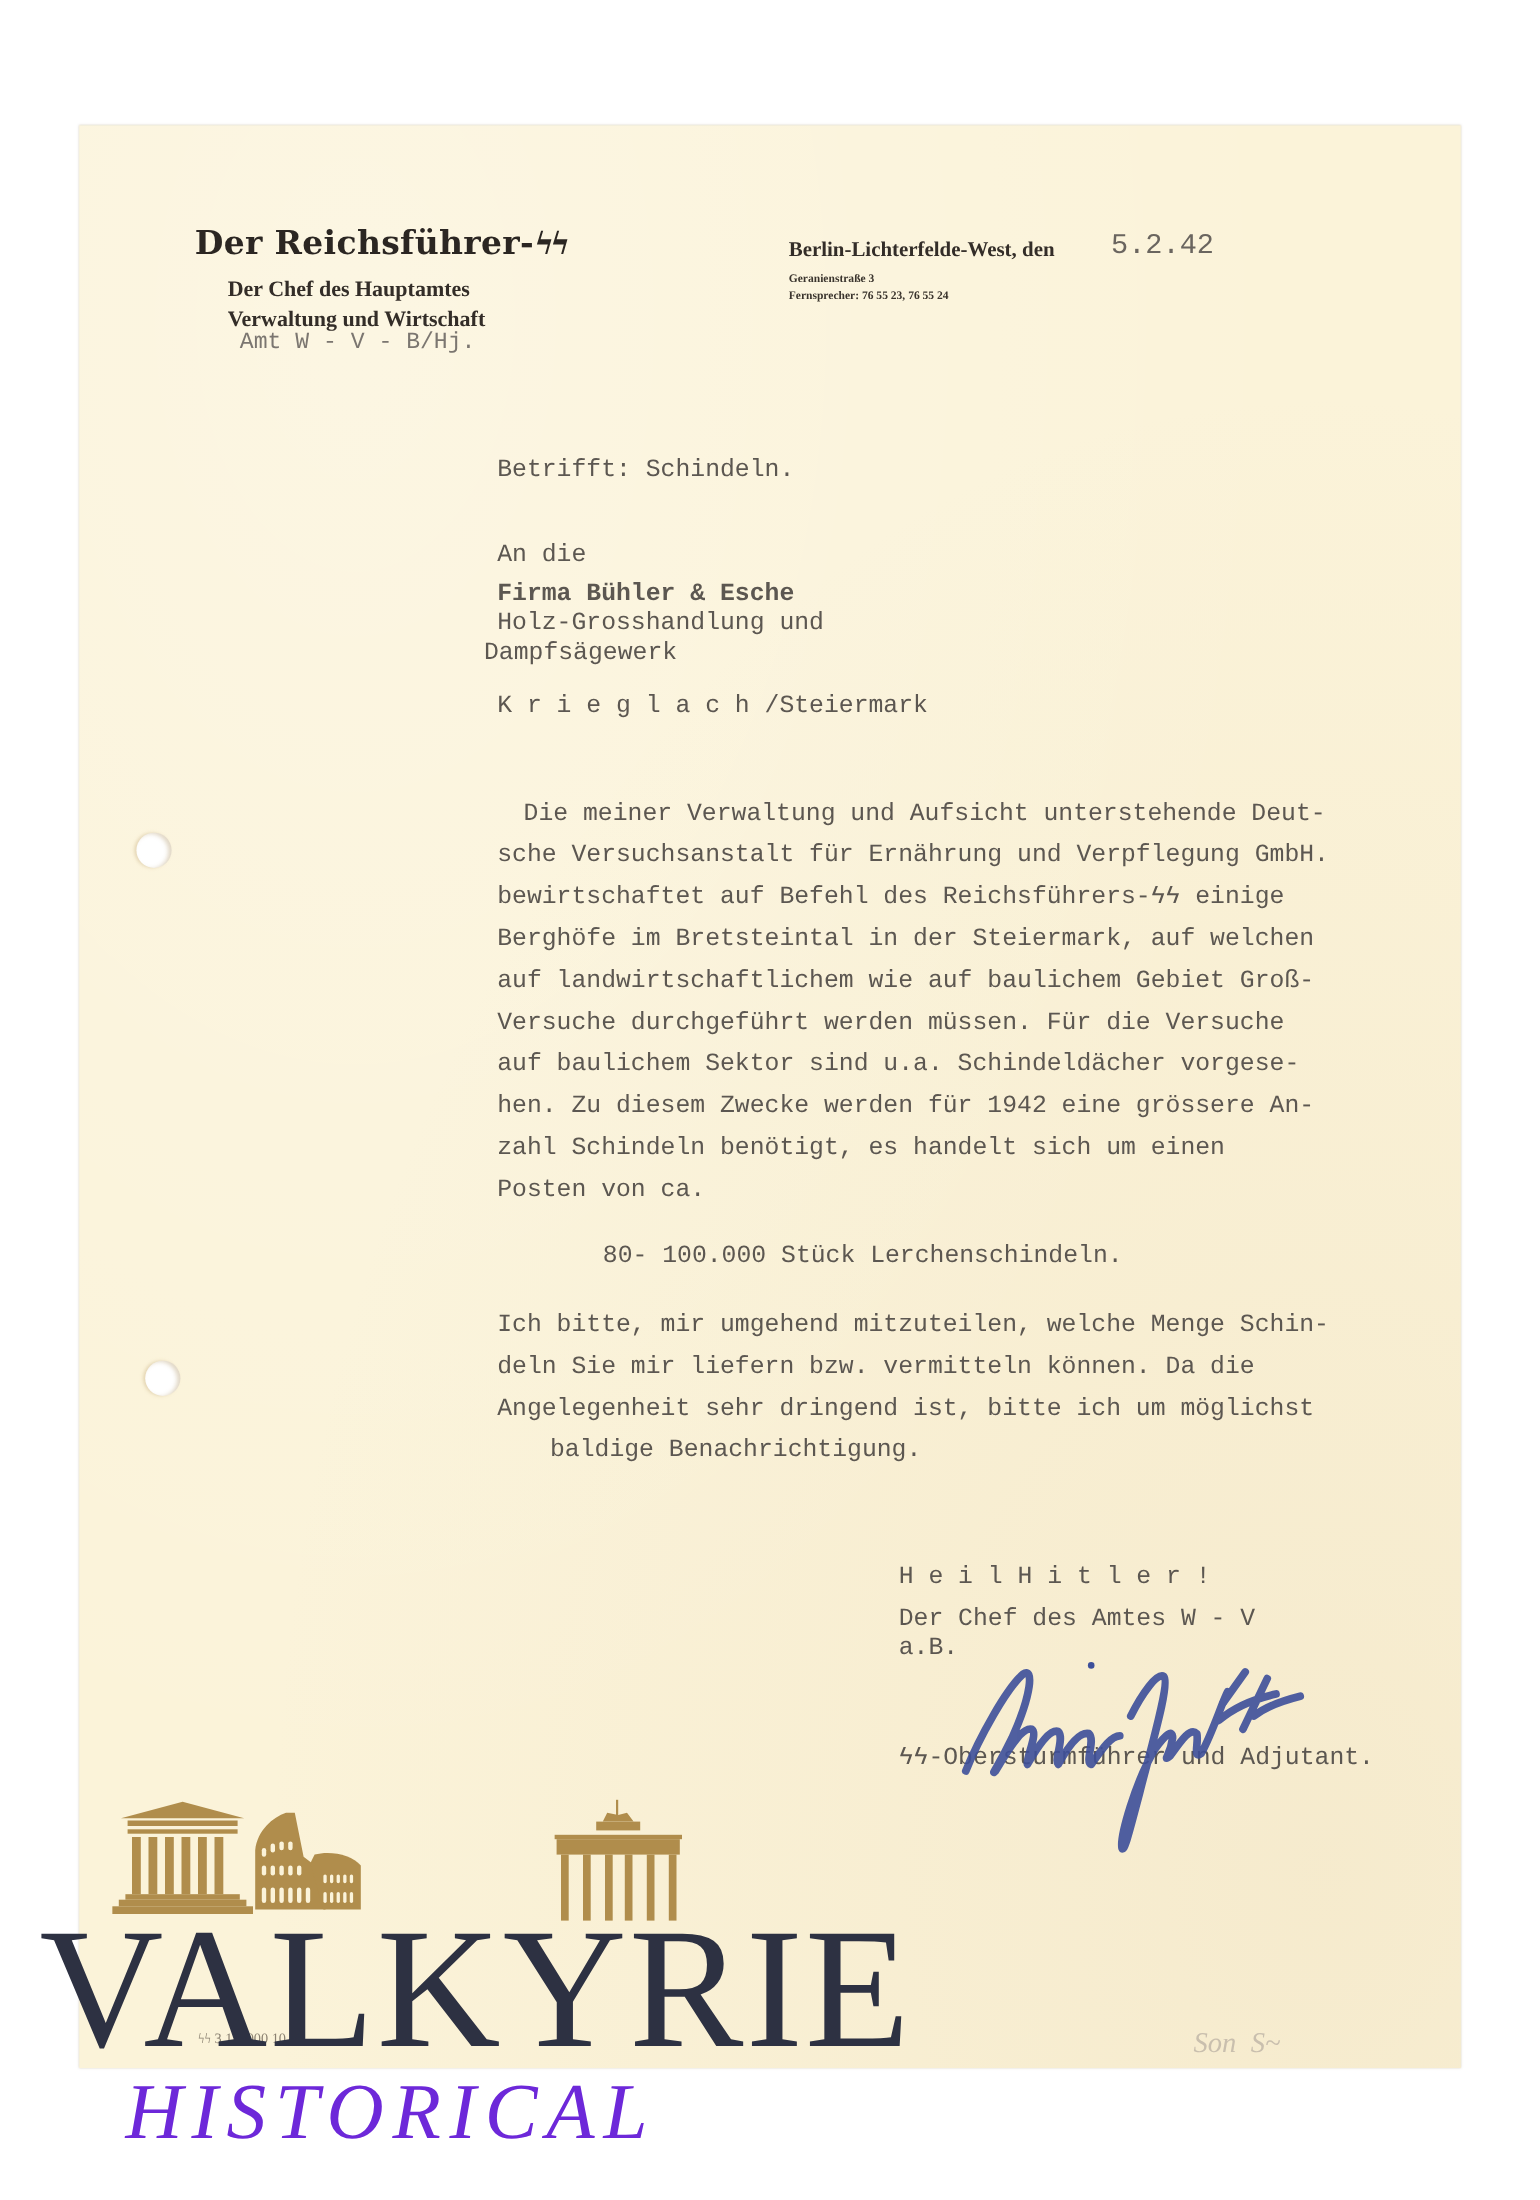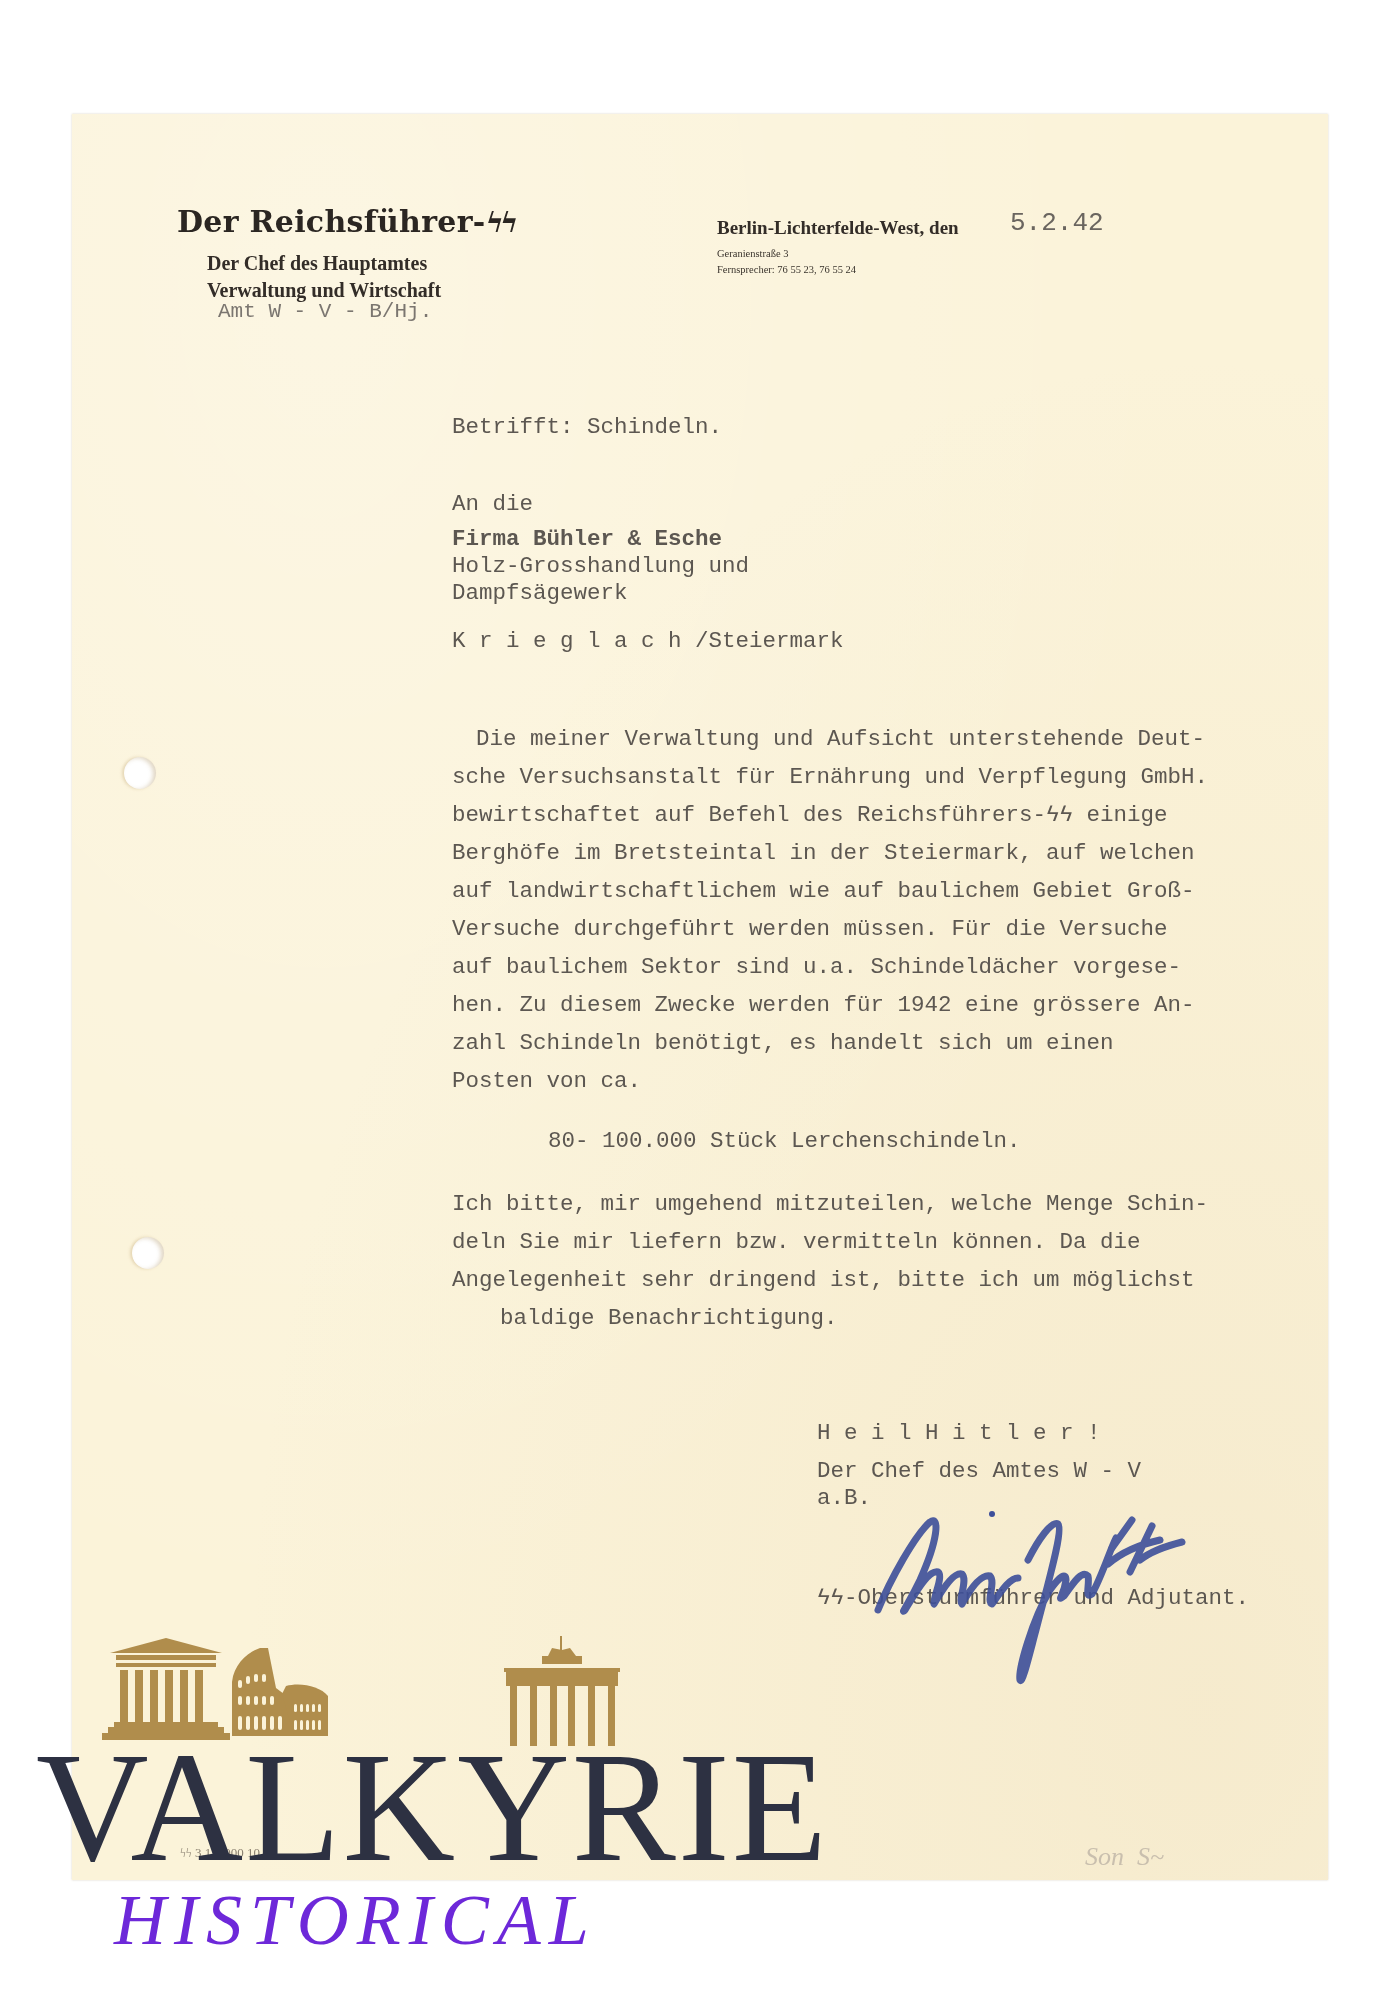--- a/index.html
+++ b/index.html
@@ -16,21 +16,21 @@
       radial-gradient(ellipse at 90% 90%, rgba(230,210,170,0.25), rgba(230,210,170,0) 60%);
     box-shadow: 0 0 2px rgba(150,130,90,0.35);
   }
   .hole {
     position:absolute; width:32px; height:32px; border-radius:50%;
     background:#ffffff; box-shadow: -3px 1px 4px rgba(170,140,90,0.35) inset, -2px 0 3px rgba(190,160,110,0.35);
   }
   .lh { position:absolute; color:#2b2622; white-space:nowrap; }
   .lh-title { font-family:"DejaVu Serif", serif; font-weight:bold; font-size:30px; letter-spacing:0.3px; }
   .lh-sub { font-family:"Liberation Serif", serif; font-weight:bold; font-size:20px; color:#332d28; }
-  .lh-small { font-family:"Liberation Serif", serif; font-weight:normal; font-size:10.5px; color:#3a342d; }
+  .lh-small { font-family:"Liberation Serif", serif; font-weight:bold; font-size:10.5px; color:#3a342d; }
   .lh-city { font-family:"Liberation Serif", serif; font-weight:bold; font-size:19px; color:#332d28; }
   .tw {
     position:absolute; white-space:nowrap;
     font-family:"Liberation Mono", monospace; font-size:22.5px; color:#5c5751;
   }
   .tw-date { font-size:26px; color:#6a655f; }
   .u { text-decoration-thickness:2px; text-underline-offset:4px; text-decoration-color:#4c4742; }
   .sig { position:absolute; left:860px; top:1500px; width:360px; height:190px; }
   .wm-icon { position:absolute; }
   .wm-valkyrie {
@@ -67,21 +67,21 @@
 <div class="lh lh-small" style="left:717px; top:264px;">Fernsprecher: 76 55 23, 76 55 24</div>
 
 <div class="tw" style="left:452px; top:414px;">
   <span class="u">Betrifft:</span>
   <span>Schindeln.</span>
 </div>
 
 <div class="tw" style="left:452px; top:491px;">An die</div>
 <div class="tw" style="left:452px; top:526px;font-weight:bold;">Firma Bühler &amp; Esche</div>
 <div class="tw" style="left:452px; top:553px;">Holz-Grosshandlung und</div>
-<div class="tw" style="left:452px; top:580px;">Dampfsägewerk</div>
+<div class="tw" style="left:440px; top:580px;">Dampfsägewerk</div>
 <div class="tw u" style="left:452px; top:628px;">K r i e g l a c h /Steiermark</div>
 
 <div>
   <div class="tw" style="left:476px; top:726px;">Die meiner Verwaltung und Aufsicht unterstehende Deut-</div>
   <div class="tw" style="left:452px; top:764px;">sche Versuchsanstalt für Ernährung und Verpflegung GmbH.</div>
   <div class="tw" style="left:452px; top:802px;">bewirtschaftet auf Befehl des Reichsführers-ϟϟ einige</div>
   <div class="tw" style="left:452px; top:840px;">Berghöfe im Bretsteintal in der Steiermark, auf welchen</div>
   <div class="tw" style="left:452px; top:878px;">auf landwirtschaftlichem wie auf baulichem Gebiet Groß-</div>
   <div class="tw" style="left:452px; top:916px;">Versuche durchgeführt werden müssen. Für die Versuche</div>
   <div class="tw" style="left:452px; top:954px;">auf baulichem Sektor sind u.a. Schindeldächer vorgese-</div>

